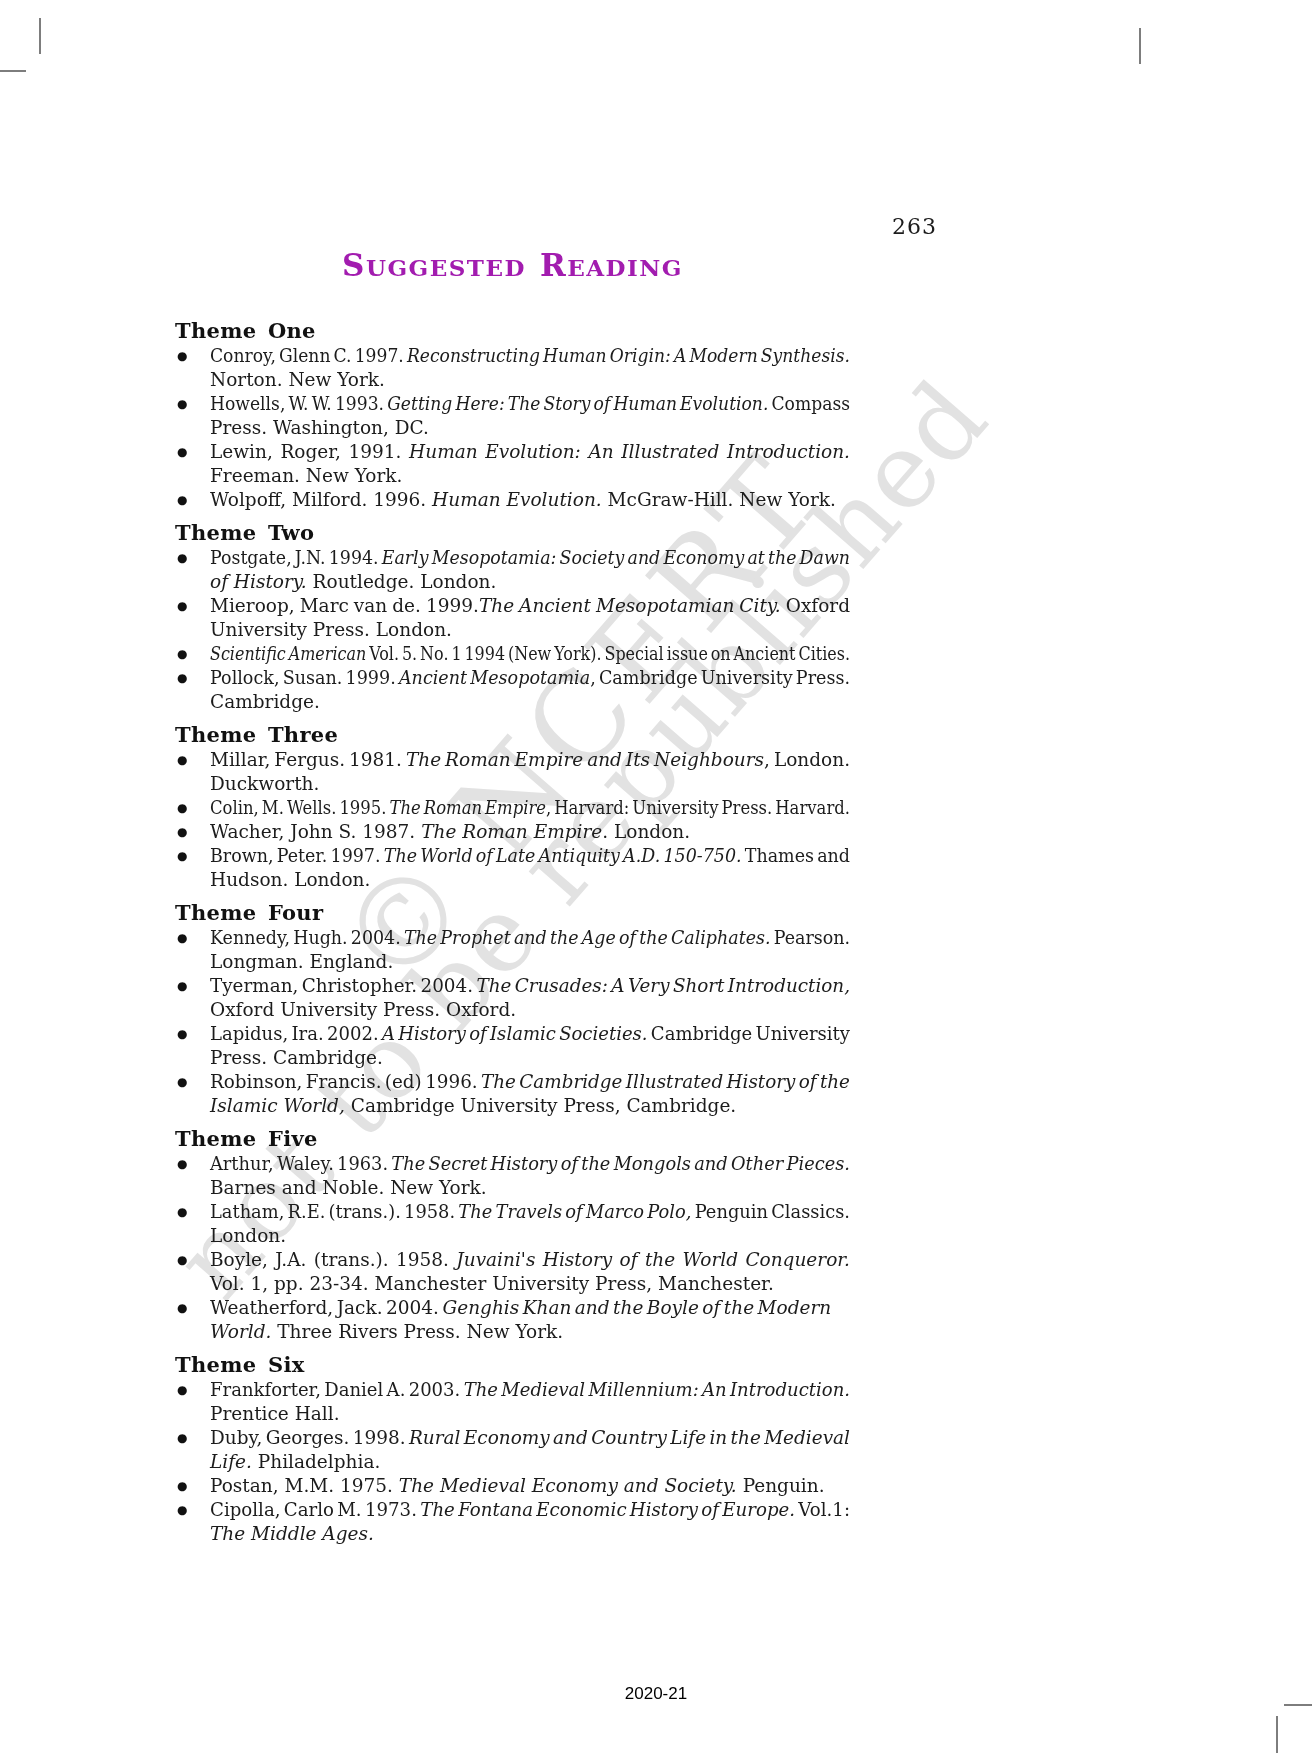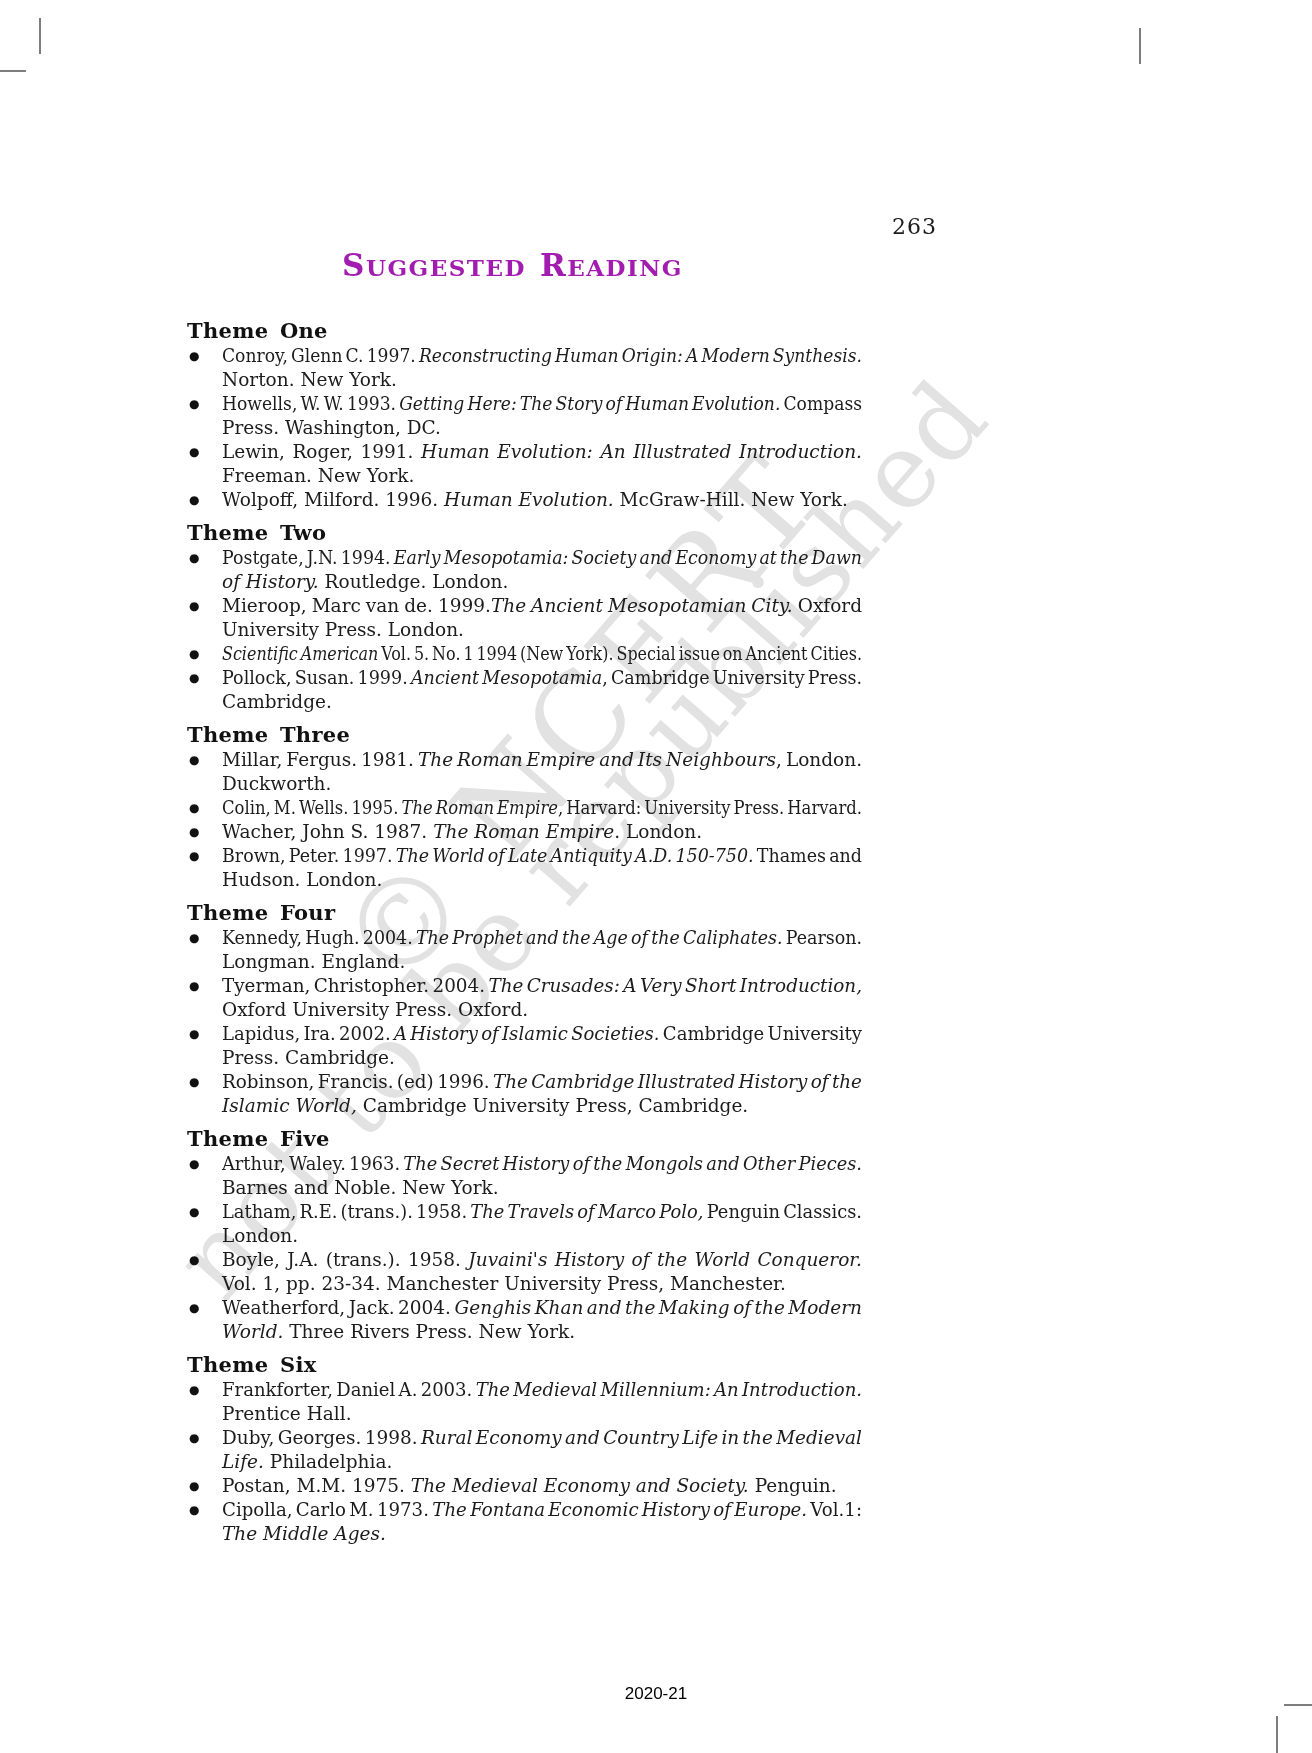--- a/index.html
+++ b/index.html
@@ -41,21 +41,21 @@
   .content {
     position: absolute; left: 175px; top: 246px; width: 675px; z-index: 1;
   }
   .title {
     text-align: center; height: 38px; line-height: 38px;
     font-weight: bold; letter-spacing: 1.5px;
   }
   .title .tw { margin: 0 7px; }
   .title .lead { font-size: 31px; }
   .title .sc   { font-size: 23px; }
-  .theme-section { margin-top: 8px; margin-left: 12px; }
+  .theme-section { margin-top: 8px; }
   .theme-section.first { margin-top: 34px; }
   .theme-heading {
     font-size: 21px; font-weight: bold; line-height: 26px;
     letter-spacing: 0.3px; word-spacing: 4px; color: #111;
   }
   .entry { position: relative; padding-left: 35px; }
   .bullet {
     position: absolute; left: 2px; top: 0; line-height: 24px;
     font-size: 12px; color: #111;
   }
@@ -188,21 +188,21 @@
             <div class="line"><span class="line-inner" style="word-spacing: -2.5px; transform: scaleX(0.963674);"><span>Latham, R.E. (trans.). 1958. </span><span class="it">The Travels of Marco Polo,</span><span> Penguin Classics.</span></span></div>
             <div class="line last"><span class="line-inner"><span>London.</span></span></div>
           </div>
           <div class="entry">
             <span class="bullet">●</span>
             <div class="line"><span class="line-inner" style="word-spacing: 1.47049px;"><span>Boyle, J.A. (trans.). 1958. </span><span class="it">Juvaini's History of the World Conqueror.</span></span></div>
             <div class="line last"><span class="line-inner"><span>Vol. 1, pp. 23-34. Manchester University Press, Manchester.</span></span></div>
           </div>
           <div class="entry">
             <span class="bullet">●</span>
-            <div class="line"><span class="line-inner" style="word-spacing: -2.42031px;"><span>Weatherford, Jack. 2004. </span><span class="it">Genghis Khan and the Making of the Modern</span></span></div>
+            <div class="line"><span class="line-inner" style="word-spacing: -2.42031px;"><span>Weatherford, Jack. 2004. </span><span class="it">Genghis Khan and the Boyle of the Modern</span></span></div>
             <div class="line last"><span class="line-inner"><span class="it">World.</span><span> Three Rivers Press. New York.</span></span></div>
           </div>
         </div>
         <div class="theme-section">
           <div class="theme-heading">Theme Six</div>
           <div class="entry">
             <span class="bullet">●</span>
             <div class="line"><span class="line-inner" style="word-spacing: -2.5px; transform: scaleX(0.975377);"><span>Frankforter, Daniel A. 2003. </span><span class="it">The Medieval Millennium: An Introduction.</span></span></div>
             <div class="line last"><span class="line-inner"><span>Prentice Hall.</span></span></div>
           </div>

